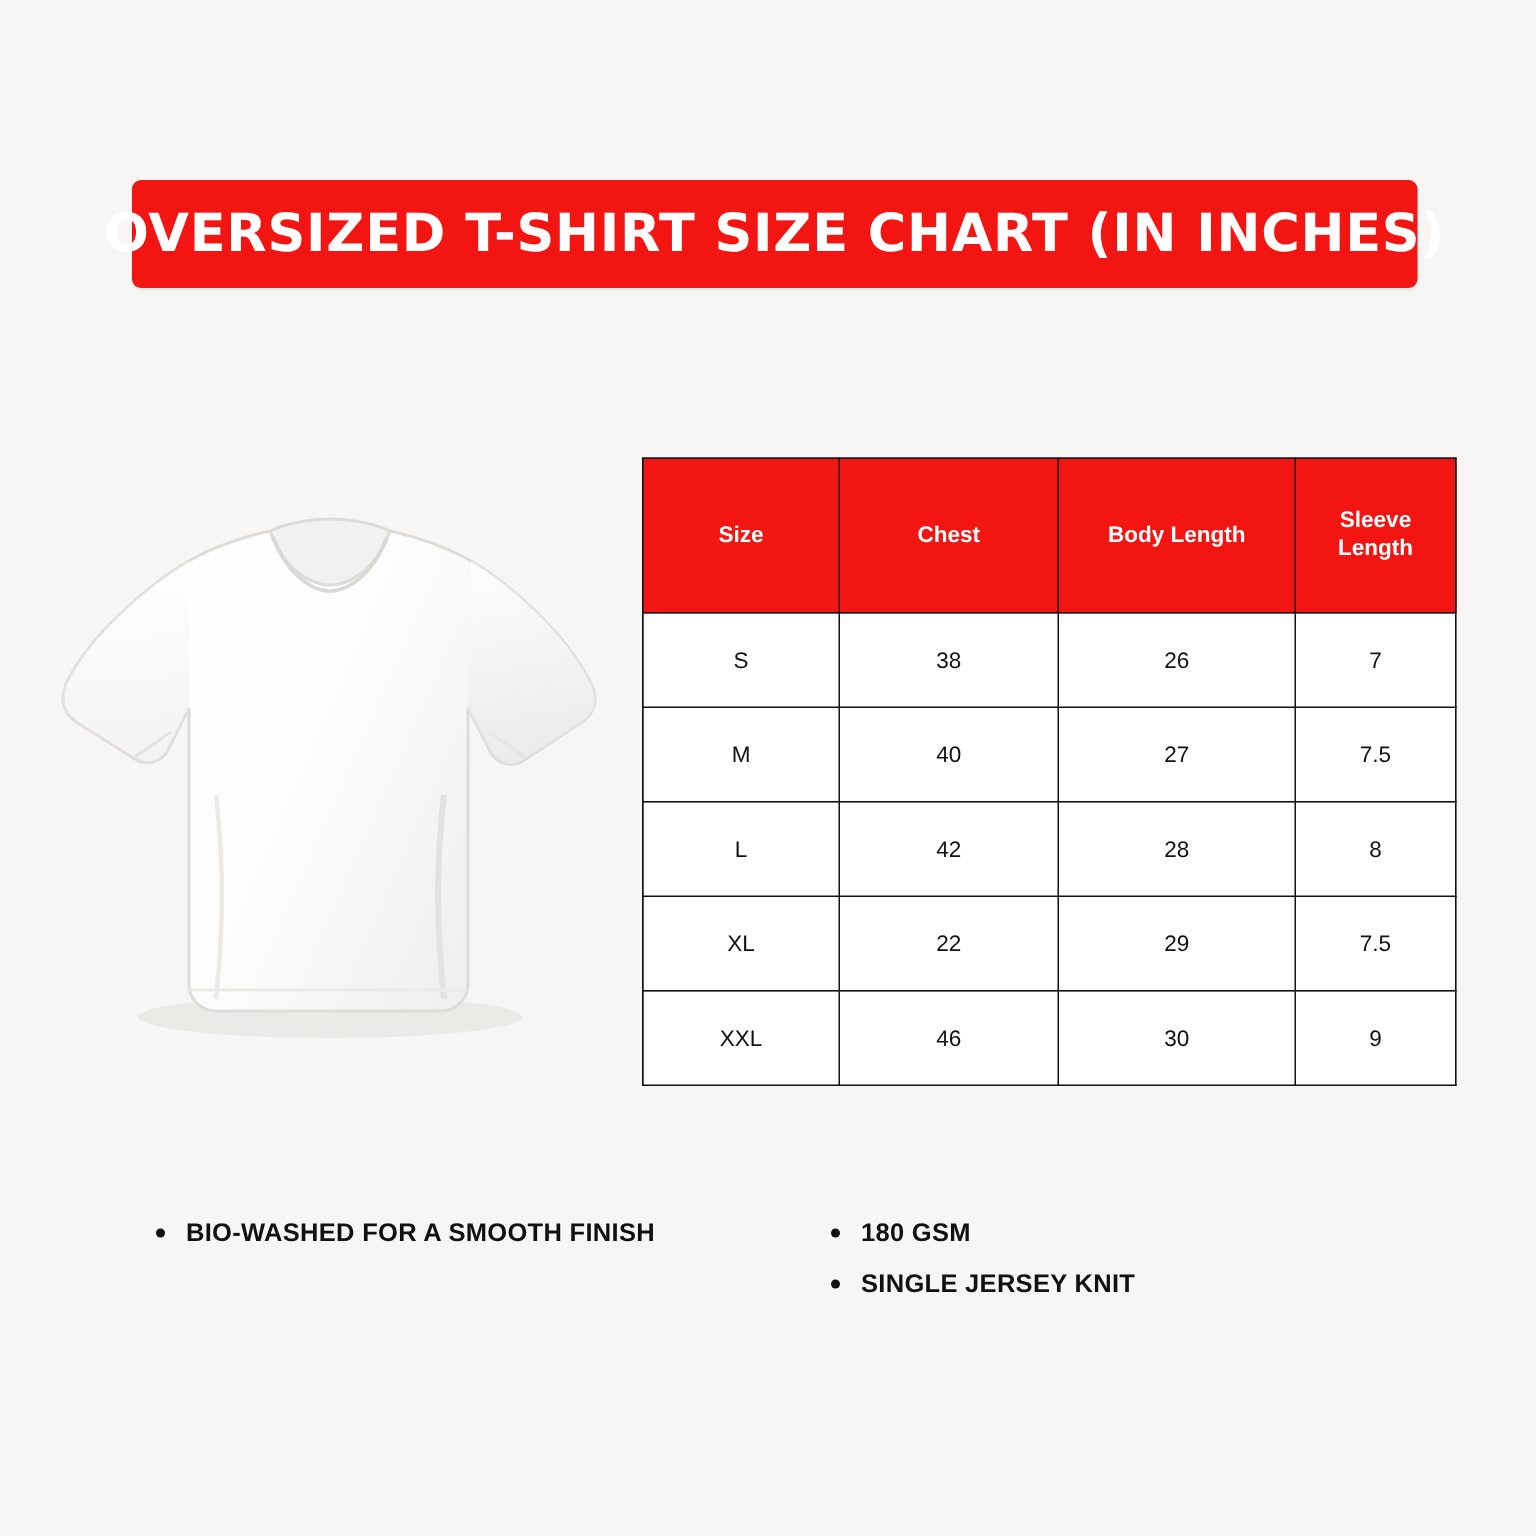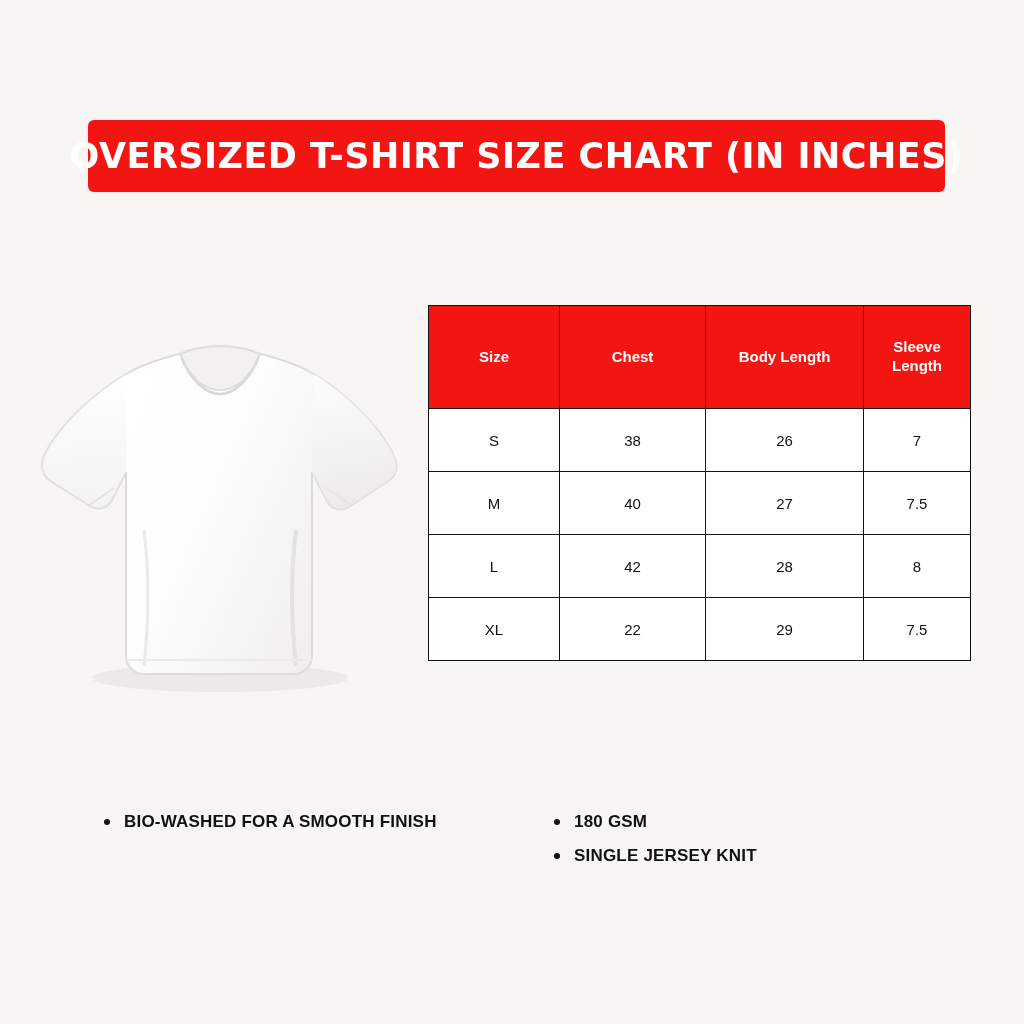--- a/index.html
+++ b/index.html
@@ -208,20 +208,26 @@
       <td>42</td>
       <td>28</td>
       <td>8</td>
     </tr>
     <tr>
       <td>XL</td>
       <td>22</td>
       <td>29</td>
       <td>7.5</td>
     </tr>
+    <tr>
+      <td>XXL</td>
+      <td>46</td>
+      <td>30</td>
+      <td>9</td>
+    </tr>
   </tbody>
 </table>
 
 <div class="features">
   <div class="feature-col left">
     <div class="feature-item">
       <span class="bullet-dot"></span>
       <span> BIO-WASHED FOR A SMOOTH FINISH</span>
     </div>
   </div>

